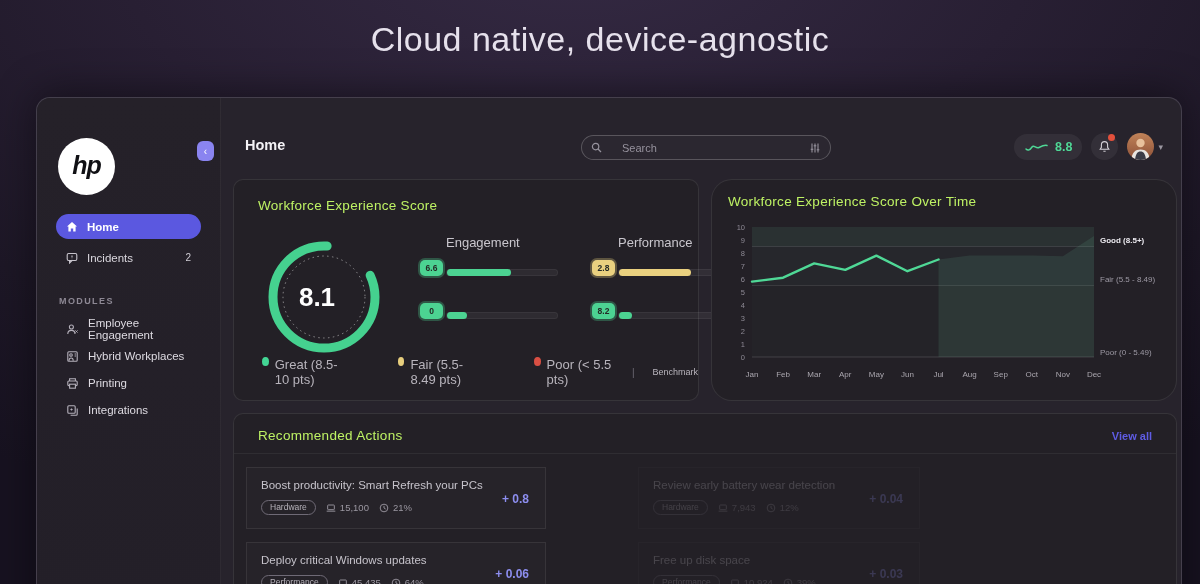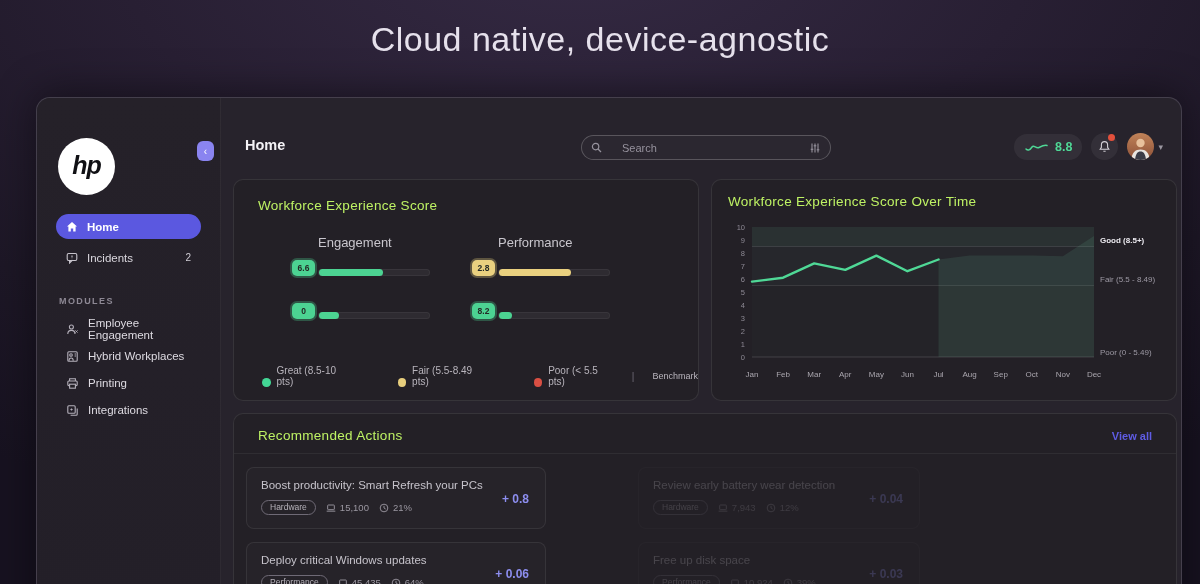--- a/index.html
+++ b/index.html
@@ -86,21 +86,21 @@
   }
   .chev { color:#9b97a1; font-size:9px; }
 
   
   .card {
     position:absolute; background:#232026; border:1px solid rgba(255,255,255,.09);
     border-radius:10px;
   }
   .card h2 { font-size:13.5px; font-weight:normal; letter-spacing:.3px; color:#bef264; }
   #score-card { left:196px; top:81px; width:466px; height:222px; padding:18px 24px; }
-  #chart-card { left:674px; top:81px; width:466px; height:222px; padding:14px 16px 0 16px; }
+  #chart-card { left:674px; top:81px; width:466px; height:222px; padding:14px 16px 0 16px;border-radius:21px; }
   #actions-card { left:196px; top:315px; width:944px; height:250px; }
 
   
   .score-body { display:flex; margin-top:22px; align-items:flex-start; }
   .gauge { position:relative; width:124px; height:124px; margin-left:4px; }
   .gauge .value { position:absolute; inset:0; display:flex; align-items:center; justify-content:center; font-size:26px; font-weight:bold; color:#fff; padding-right:14px; }
   .slider-col { margin-left:34px; width:146px; }
   .slider-col .col-label { font-size:13px; color:#c9c6cd; margin:0 0 8px 26px; }
   .slider-row { display:flex; align-items:flex-end; gap:3px; margin-bottom:25px; height:18px; }
   .slider-pill {
@@ -108,31 +108,31 @@
     font-size:8.5px; font-weight:bold; color:#242a26; padding:0 3px; cursor:pointer;
   }
   .slider-track { position:relative; width:112px; height:7px; border-radius:4px; background:rgba(255,255,255,.05); border:1px solid rgba(255,255,255,.05); }
   .slider-fill { position:absolute; left:0; top:-1px; height:7px; border-radius:4px; }
   .slider-row.green .slider-pill { background:#4cd392; box-shadow:0 0 0 2px rgba(76,211,146,.30); }
   .slider-row.green .slider-fill { background:#4cd392; }
   .slider-row.yellow .slider-pill { background:#e9d07f; box-shadow:0 0 0 2px rgba(233,208,127,.30); }
   .slider-row.yellow .slider-fill { background:#e9d07f; }
 
   .legend { position:absolute; left:0; right:0; bottom:13px; display:flex; justify-content:center; align-items:center; gap:18px; }
-  .legend-item { display:flex; align-items:flex-end; gap:6px; font-size:10px; color:#b8b4bc;padding-left:28px; }
+  .legend-item { display:flex; align-items:flex-start; gap:6px; font-size:13px; color:#b8b4bc;padding-left:28px; }
   .legend-dot { width:9px; height:9px; border-radius:50%; }
   .legend-sep { color:#6f6a76; font-size:10px; }
   .legend-bench { font-size:9px; color:#b8b4bc; }
 
   
   .actions-header { display:flex; align-items:center; justify-content:space-between; padding:14px 24px 10px 24px; border-bottom:1px solid rgba(255,255,255,.06); }
   .view-all { font-size:11px; font-weight:bold; color:#5f5ce4; cursor:pointer; }
   .actions-grid { display:grid; grid-template-columns:300px 282px; column-gap:92px; row-gap:13px; padding:13px 0 0 12px; }
   .action-card {
-    position:relative; height:62px; border:1px solid rgba(255,255,255,.08); border-radius:8px;
+    position:relative; height:62px; border:1px solid rgba(255,255,255,.08); border-radius:0;
     background:rgba(255,255,255,.015); padding:11px 14px; cursor:pointer;
   }
   .action-card.faded { opacity:.22; }
   .action-title { font-size:11.5px; color:#c6c3cb; white-space:nowrap; overflow:hidden; }
   .action-delta { position:absolute; right:16px; top:24px; font-size:12px; font-weight:bold; color:#8d8ef0; }
   .action-meta { display:flex; align-items:center; gap:10px; margin-top:9px; }
   .tag-pill { border:1px solid #6f6a76; border-radius:9px; padding:1px 8px 2px 8px; font-size:8.5px; color:#b5b1b9; }
   .meta-item { display:flex; align-items:center; gap:4px; font-size:9.5px; color:#9b97a1; }
 </style>
 </head>
@@ -270,20 +270,27 @@
             </svg>
         </div>
         <span class="chev">▾</span>
       </div>
     </div>
   </div>
 
   <div class="card" id="score-card">
     <h2>Workforce Experience Score</h2>
     <div class="score-body">
+      <div class="gauge">
+        <svg width="124" height="124" viewBox="0 0 124 124">
+          <circle cx="62" cy="62" r="41" fill="none" stroke="rgba(255,255,255,.45)" stroke-width="1" stroke-dasharray="1.5 3.4"></circle>
+          <circle cx="62" cy="62" r="51" fill="none" stroke="#45d18f" stroke-width="9" stroke-linecap="round" pathLength="100" stroke-dasharray="83 17" stroke-dashoffset="7"></circle>
+        </svg>
+        <div class="value">8.1</div>
+      </div>
 
       <div class="slider-col">
         <div class="col-label">Engagement</div>
         <div class="slider-row green">
           <span class="slider-pill">6.6</span>
           <span class="slider-track">
               <span class="slider-fill" style="width: 58%;"></span>
             </span>
         </div>
         <div class="slider-row green">

